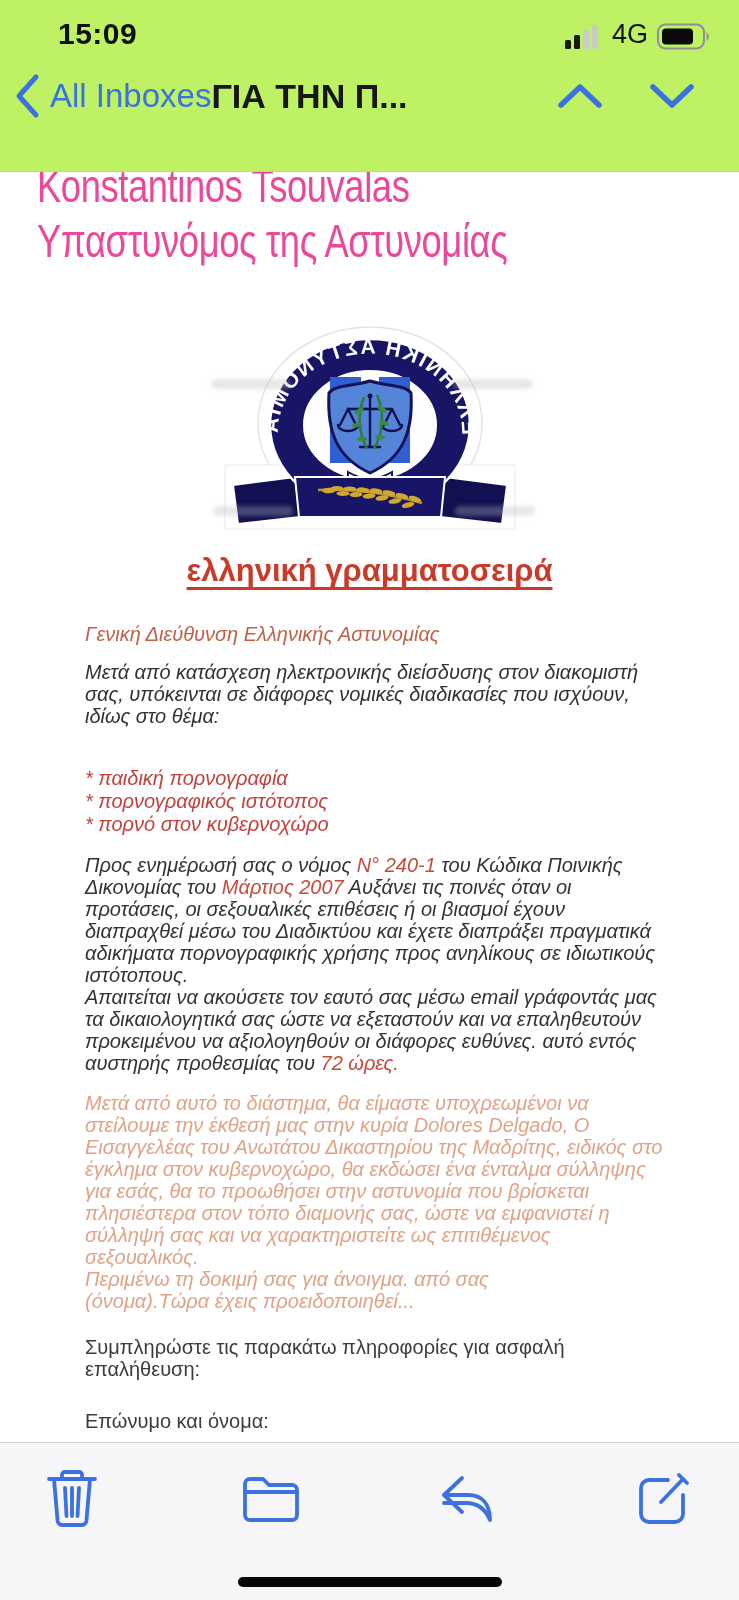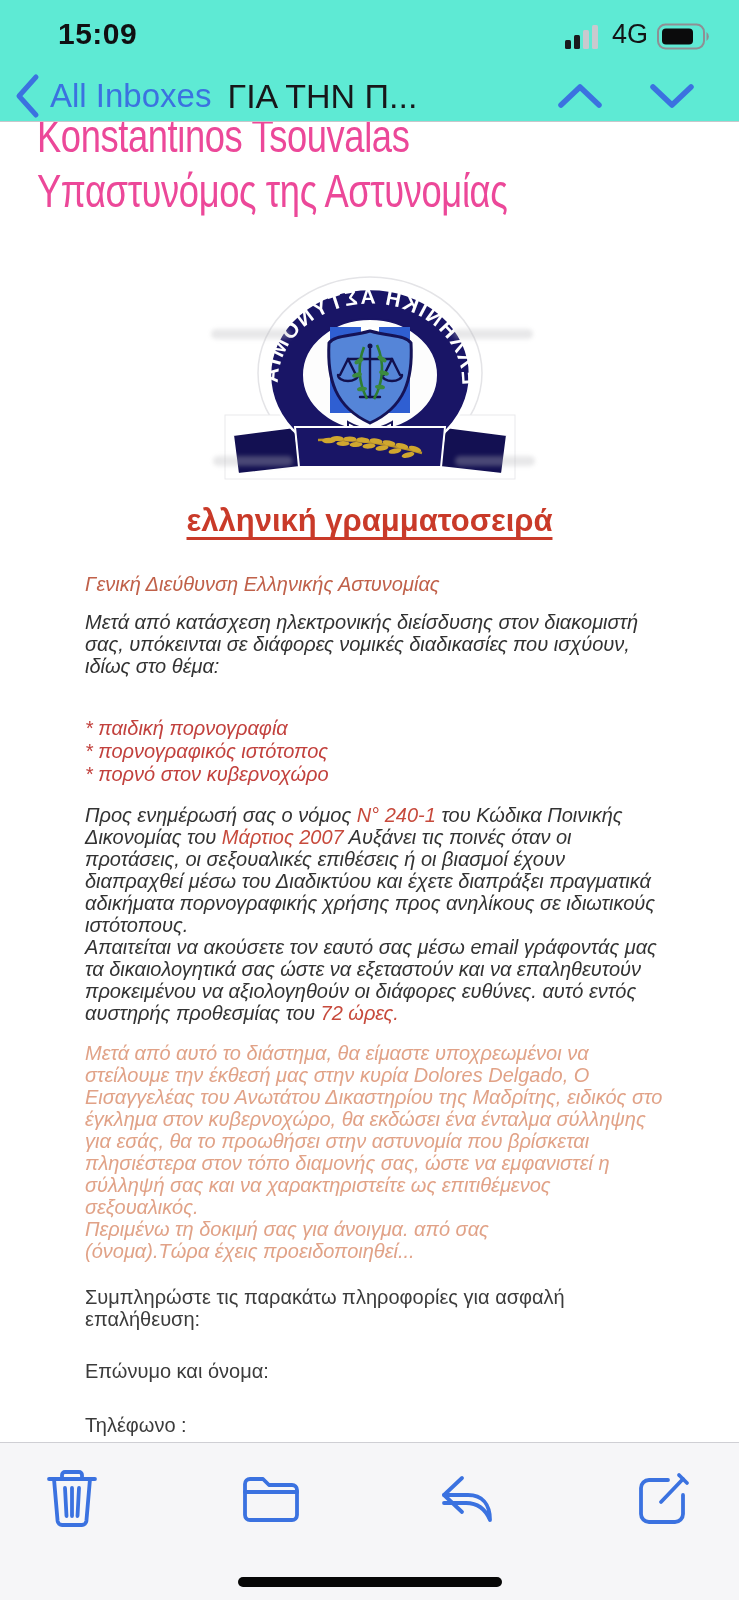--- a/index.html
+++ b/index.html
@@ -11,39 +11,39 @@
     -webkit-font-smoothing:antialiased;
   }
   .screen {
     position:relative; width:739px; height:1600px;
     overflow:hidden; background:#fff;
     display:flex; flex-direction:column;
   }
 
   
   .chrome-top {
-    flex:none; height:122px; background:#5eead4;
+    flex:none; height:172px; background:#bef264;
     border-bottom:1px solid #c7c7cb;
     position:relative; z-index:3;
   }
   .statusbar {
     display:flex; align-items:center; justify-content:space-between;
     padding:16px 26px 0 58px; height:52px;
   }
   .time { font-size:30px; font-weight:700; color:#101012; letter-spacing:.5px; }
   .status-right { display:flex; align-items:flex-end; gap:9px; }
   .network { font-size:27px; color:#131315; }
   .navrow {
     display:flex; align-items:center;
     padding:0 44px 0 14px; margin-top:14px; height:60px;text-align:center;
   }
   .back-label { font-size:33px; color:#3b72e0; margin-left:10px; white-space:nowrap; }
   .nav-title {
-    font-size:34px; font-weight:400; color:#17171a;
-    margin-left:16px; white-space:nowrap; flex:none;
+    font-size:34px; font-weight:700; color:#17171a;
+    white-space:nowrap; flex:none;
   }
   .nav-spacer { flex:1; }
   .nav-chevrons { display:flex; align-items:center; gap:46px; }
 
   
   .content {
     flex:1; background:#fff; overflow:hidden; position:relative; z-index:1;
   }
   .sender { margin:-13px 16px 0 37px; color:#ec4899; }
   .sender > div {

